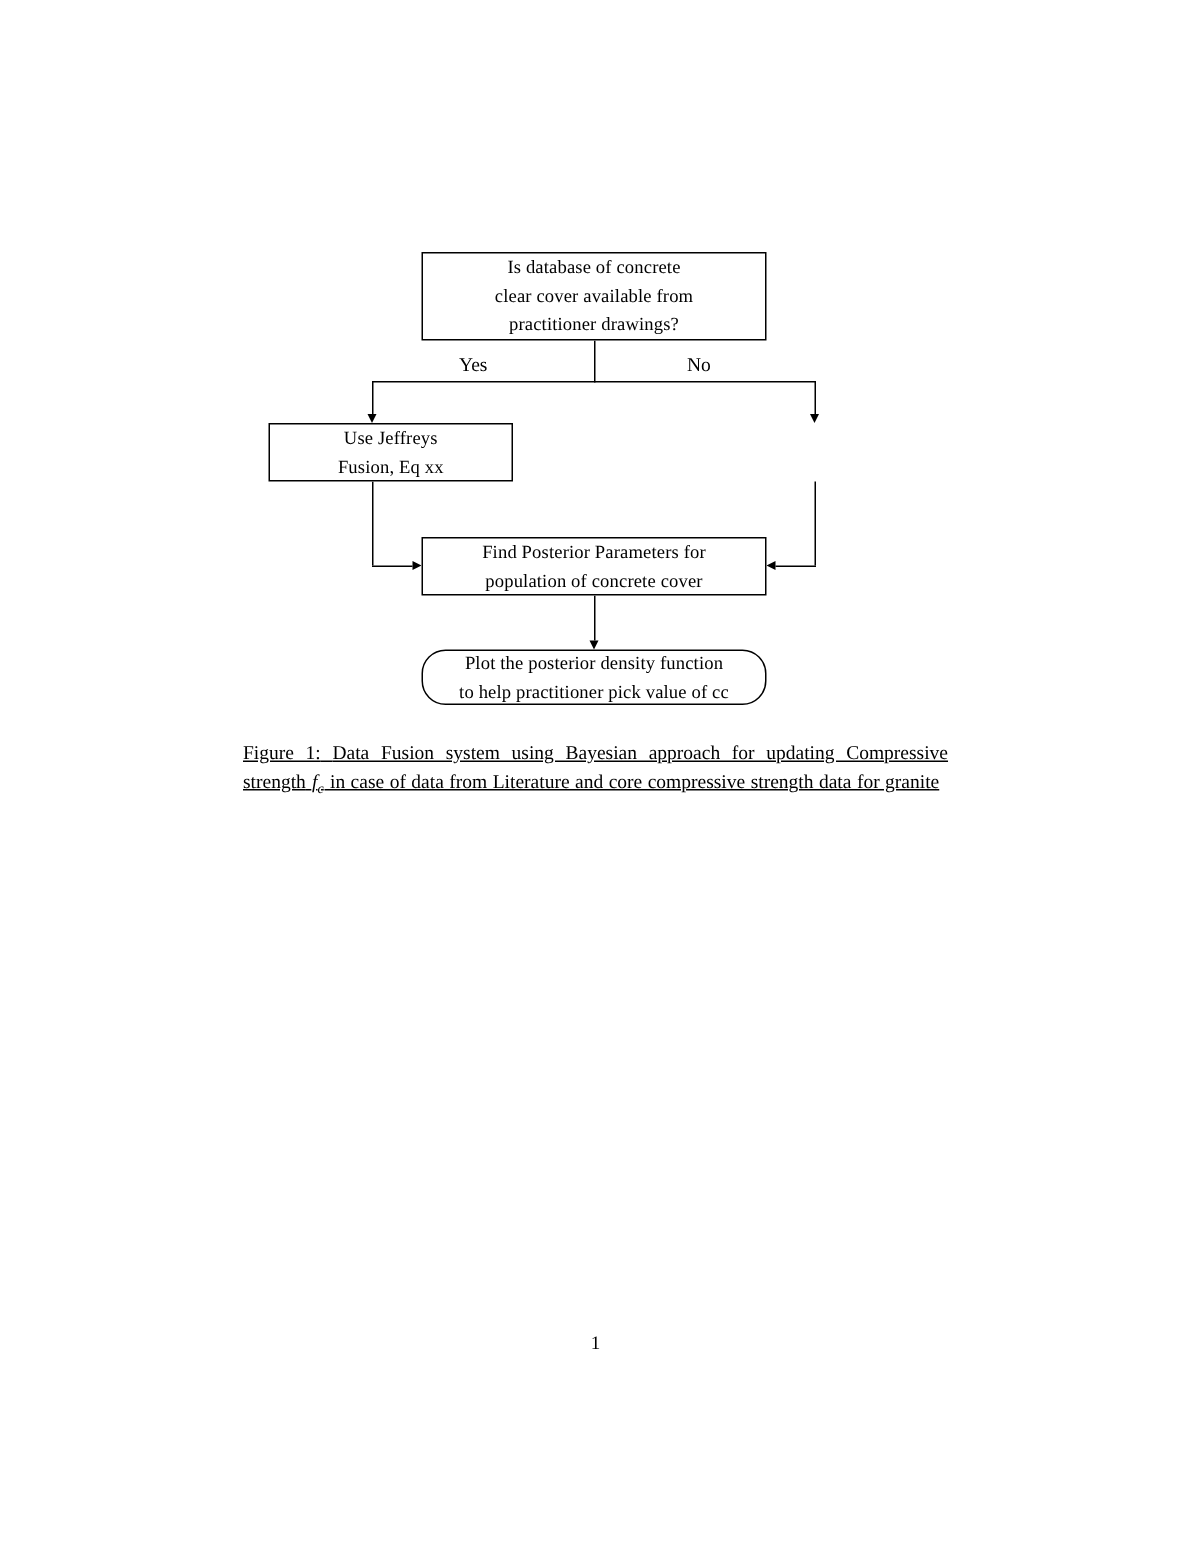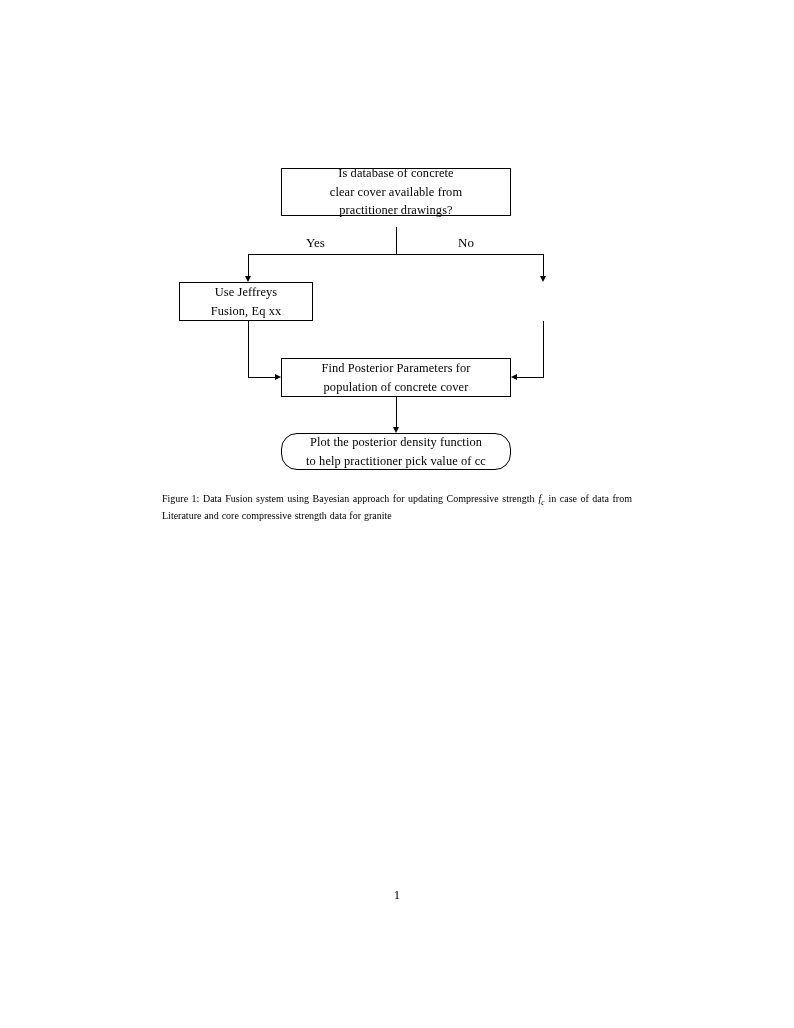--- a/index.html
+++ b/index.html
@@ -41,22 +41,22 @@
     align-items: center;
     justify-content: center;
     text-align: center;
     font-size: 12.4px;
     line-height: 1.52;
     letter-spacing: 0.1px;
     z-index: 3;
   }
   .node .ln { display: block; white-space: nowrap; }
 
-  #node-decision { left: 281px; top: 168px; width: 230px; height: 48px; }
-  #node-jeffreys  { left: 179px; top: 282px; width: 134px; height: 39px; }
+  #node-decision { left: 281px; top: 168px; width: 230px; height: 59px; }
+  #node-jeffreys  { left: 179px; top: 282px; width: 163px; height: 39px; }
   #node-conjugate { left: 474px; top: 282px; width: 139px; height: 39px; }
   #node-posterior { left: 281px; top: 358px; width: 230px; height: 39px; align-items: center; }
   #node-plot      { left: 281px; top: 433px; width: 230px; height: 37px; border-radius: 16px; }
 
   
   .edge-h, .edge-v {
     position: absolute;
     background: #000000;
     z-index: 1;
   }
@@ -95,25 +95,26 @@
   }
   #label-yes { left: 306px; top: 236px; }
   #label-no  { left: 458px; top: 236px; }
 
   
   #caption {
     position: absolute;
     left: 162px;
     top: 492px;
     width: 470px;
-    font-size: 10px;
+    font-size: 13px;
     line-height: 1.48;
     text-align: justify;
     text-align-last: left;
     word-spacing: 0.4px;
+    text-decoration: underline;
   }
   #caption .mathvar {
     font-style: italic;
     font-family: "Liberation Serif", "DejaVu Serif", serif;
     padding: 0 0.5px;
   }
   #caption .mathvar sub {
     font-style: italic;
     font-size: 0.72em;
   }

